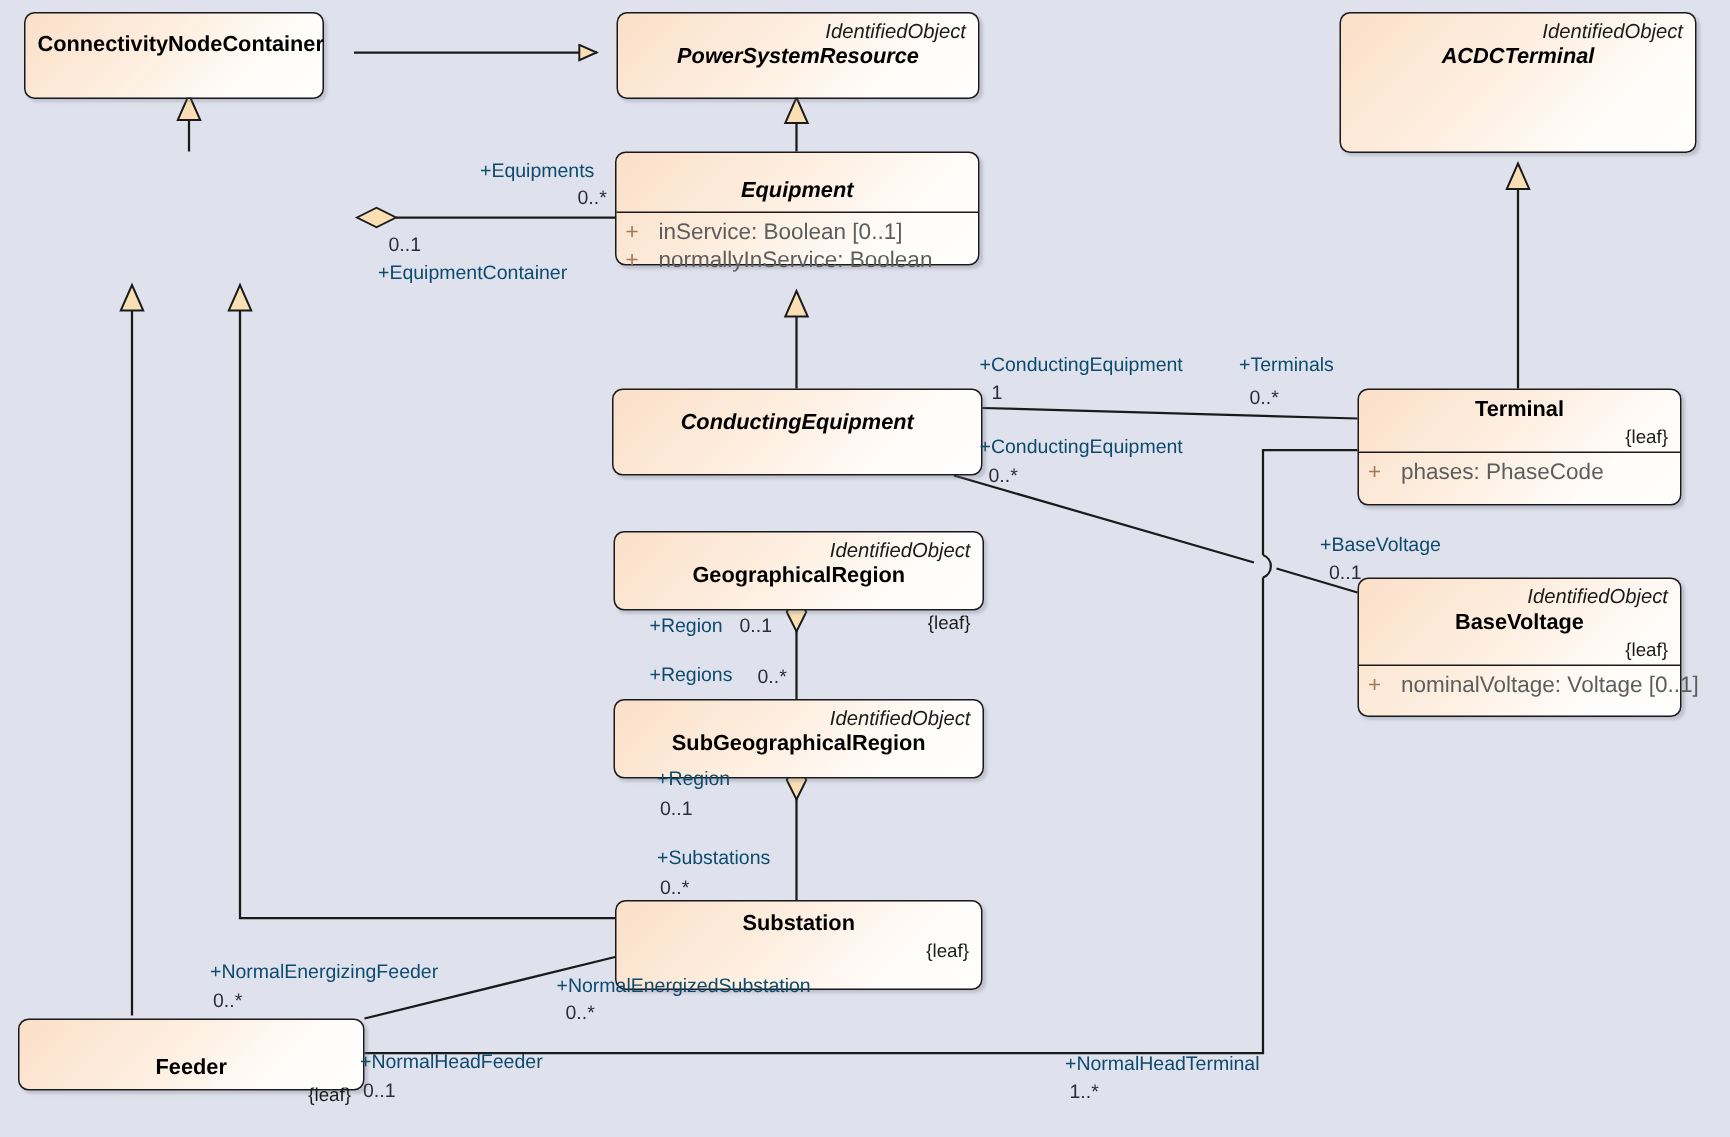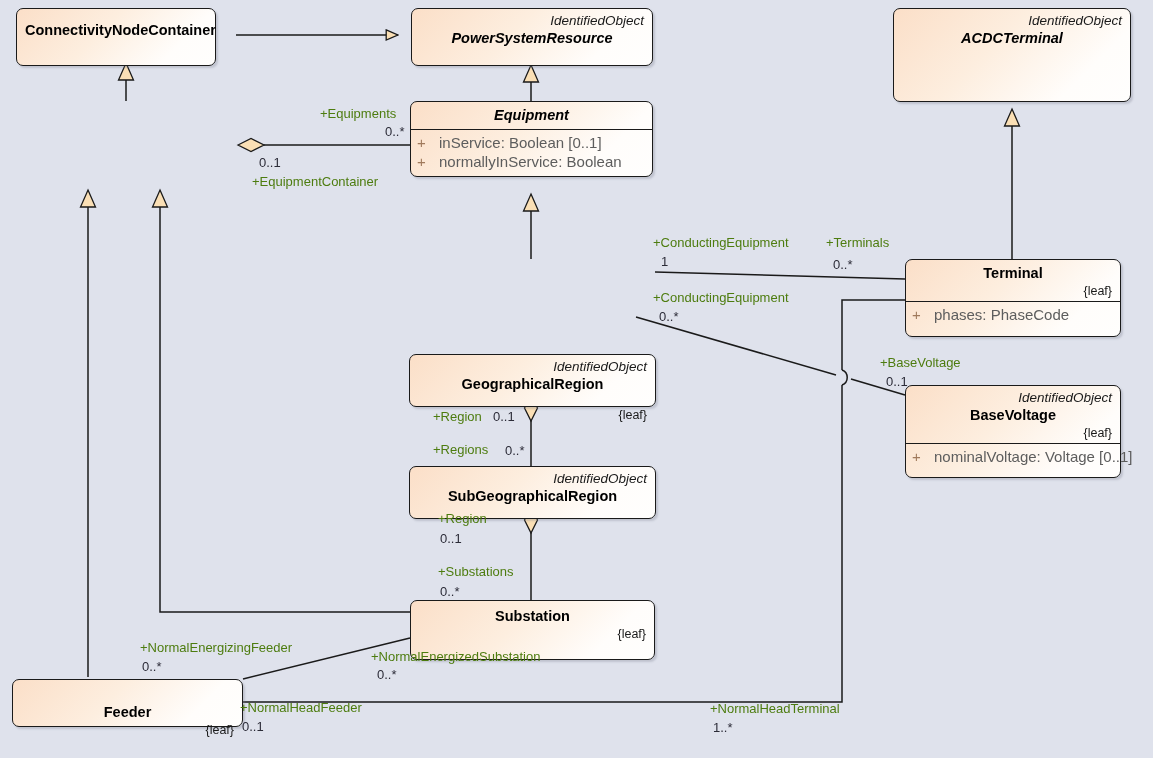--- a/index.html
+++ b/index.html
@@ -90,21 +90,21 @@
   .attr-row .vis {
     display: inline-block;
     width: 22px;
     color: #a07a5c;
   }
   
   .elabel {
     position: absolute;
     font-size: 13px;
     line-height: 15px;
-    color: #4d7c0f;
+    color: #0c4a6e;
     white-space: nowrap;
     z-index: 6;
   }
   .elabel.mult { color: #2c2c38; }
 </style>
 </head>
 <body>
 
 <div id="canvas">
 
@@ -177,32 +177,37 @@
   <div class="uml-class" style="left:893px; top:8px; width:238px; height:94px;">
     <div class="uml-head">
       <span class="stereo">IdentifiedObject</span>
       <span class="cname italic">ACDCTerminal</span>
     </div>
   </div>
 
 
   <div class="uml-class has-attrs" style="left:410px; top:101px; width:243px; height:76px;">
     <div class="uml-head" style="padding-bottom:4px;">
-      <span class="cname italic" style="margin-top:1px;">Equipment</span>
+      <span class="cname italic" style="margin-top:13px;">Equipment</span>
     </div>
     <div class="attr-sep attrs">
       <div class="attr-row">
         <span class="vis">+</span><span>inService: Boolean [0..1]</span>
       </div>
       <div class="attr-row">
         <span class="vis">+</span><span>normallyInService: Boolean</span>
       </div>
     </div>
   </div>
 
+  <div class="uml-class" style="left:408px; top:259px; width:247px; height:58px;">
+    <div class="uml-head">
+      <span class="cname italic" style="margin-top:10px;">ConductingEquipment</span>
+    </div>
+  </div>
 
   <div class="uml-class has-attrs" style="left:905px; top:259px; width:216px; height:78px;">
     <div class="uml-head" style="padding-bottom:2px;">
       <span class="cname" style="margin-top:1px;">Terminal</span>
       <span class="leaf">{leaf}</span>
     </div>
     <div class="attr-sep attrs">
       <div class="attr-row">
         <span class="vis">+</span><span>phases: PhaseCode</span>
       </div>

